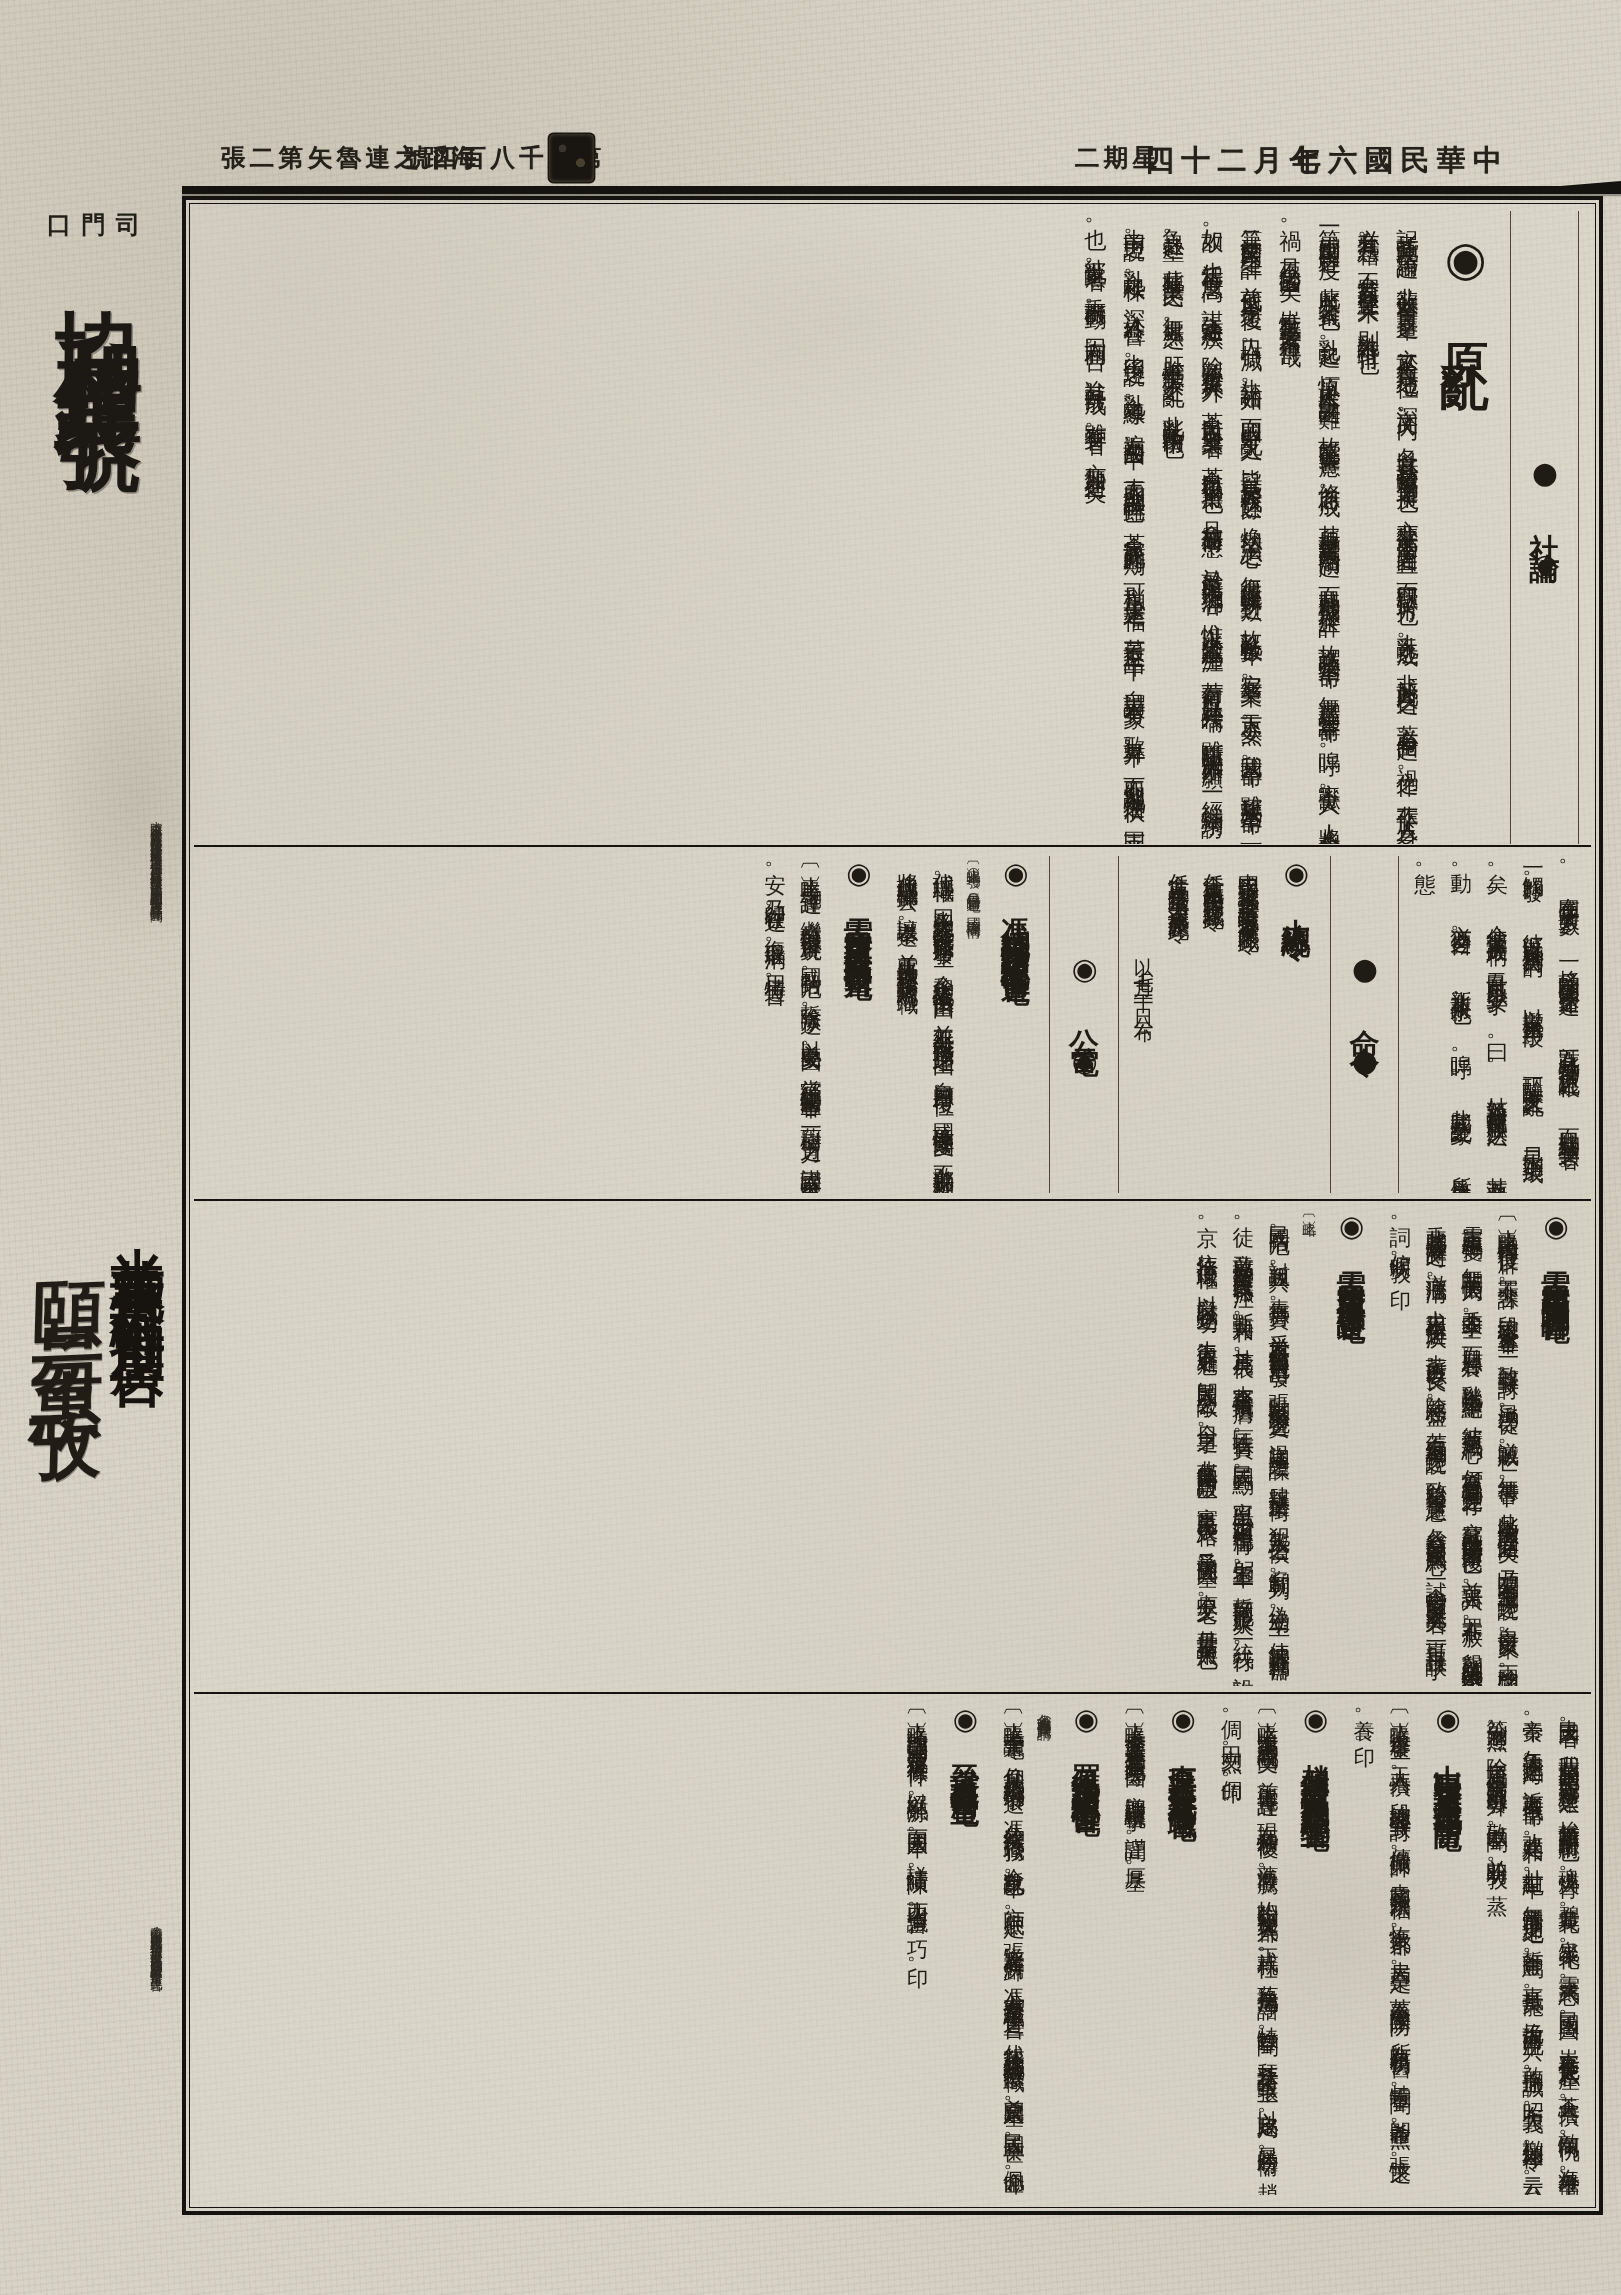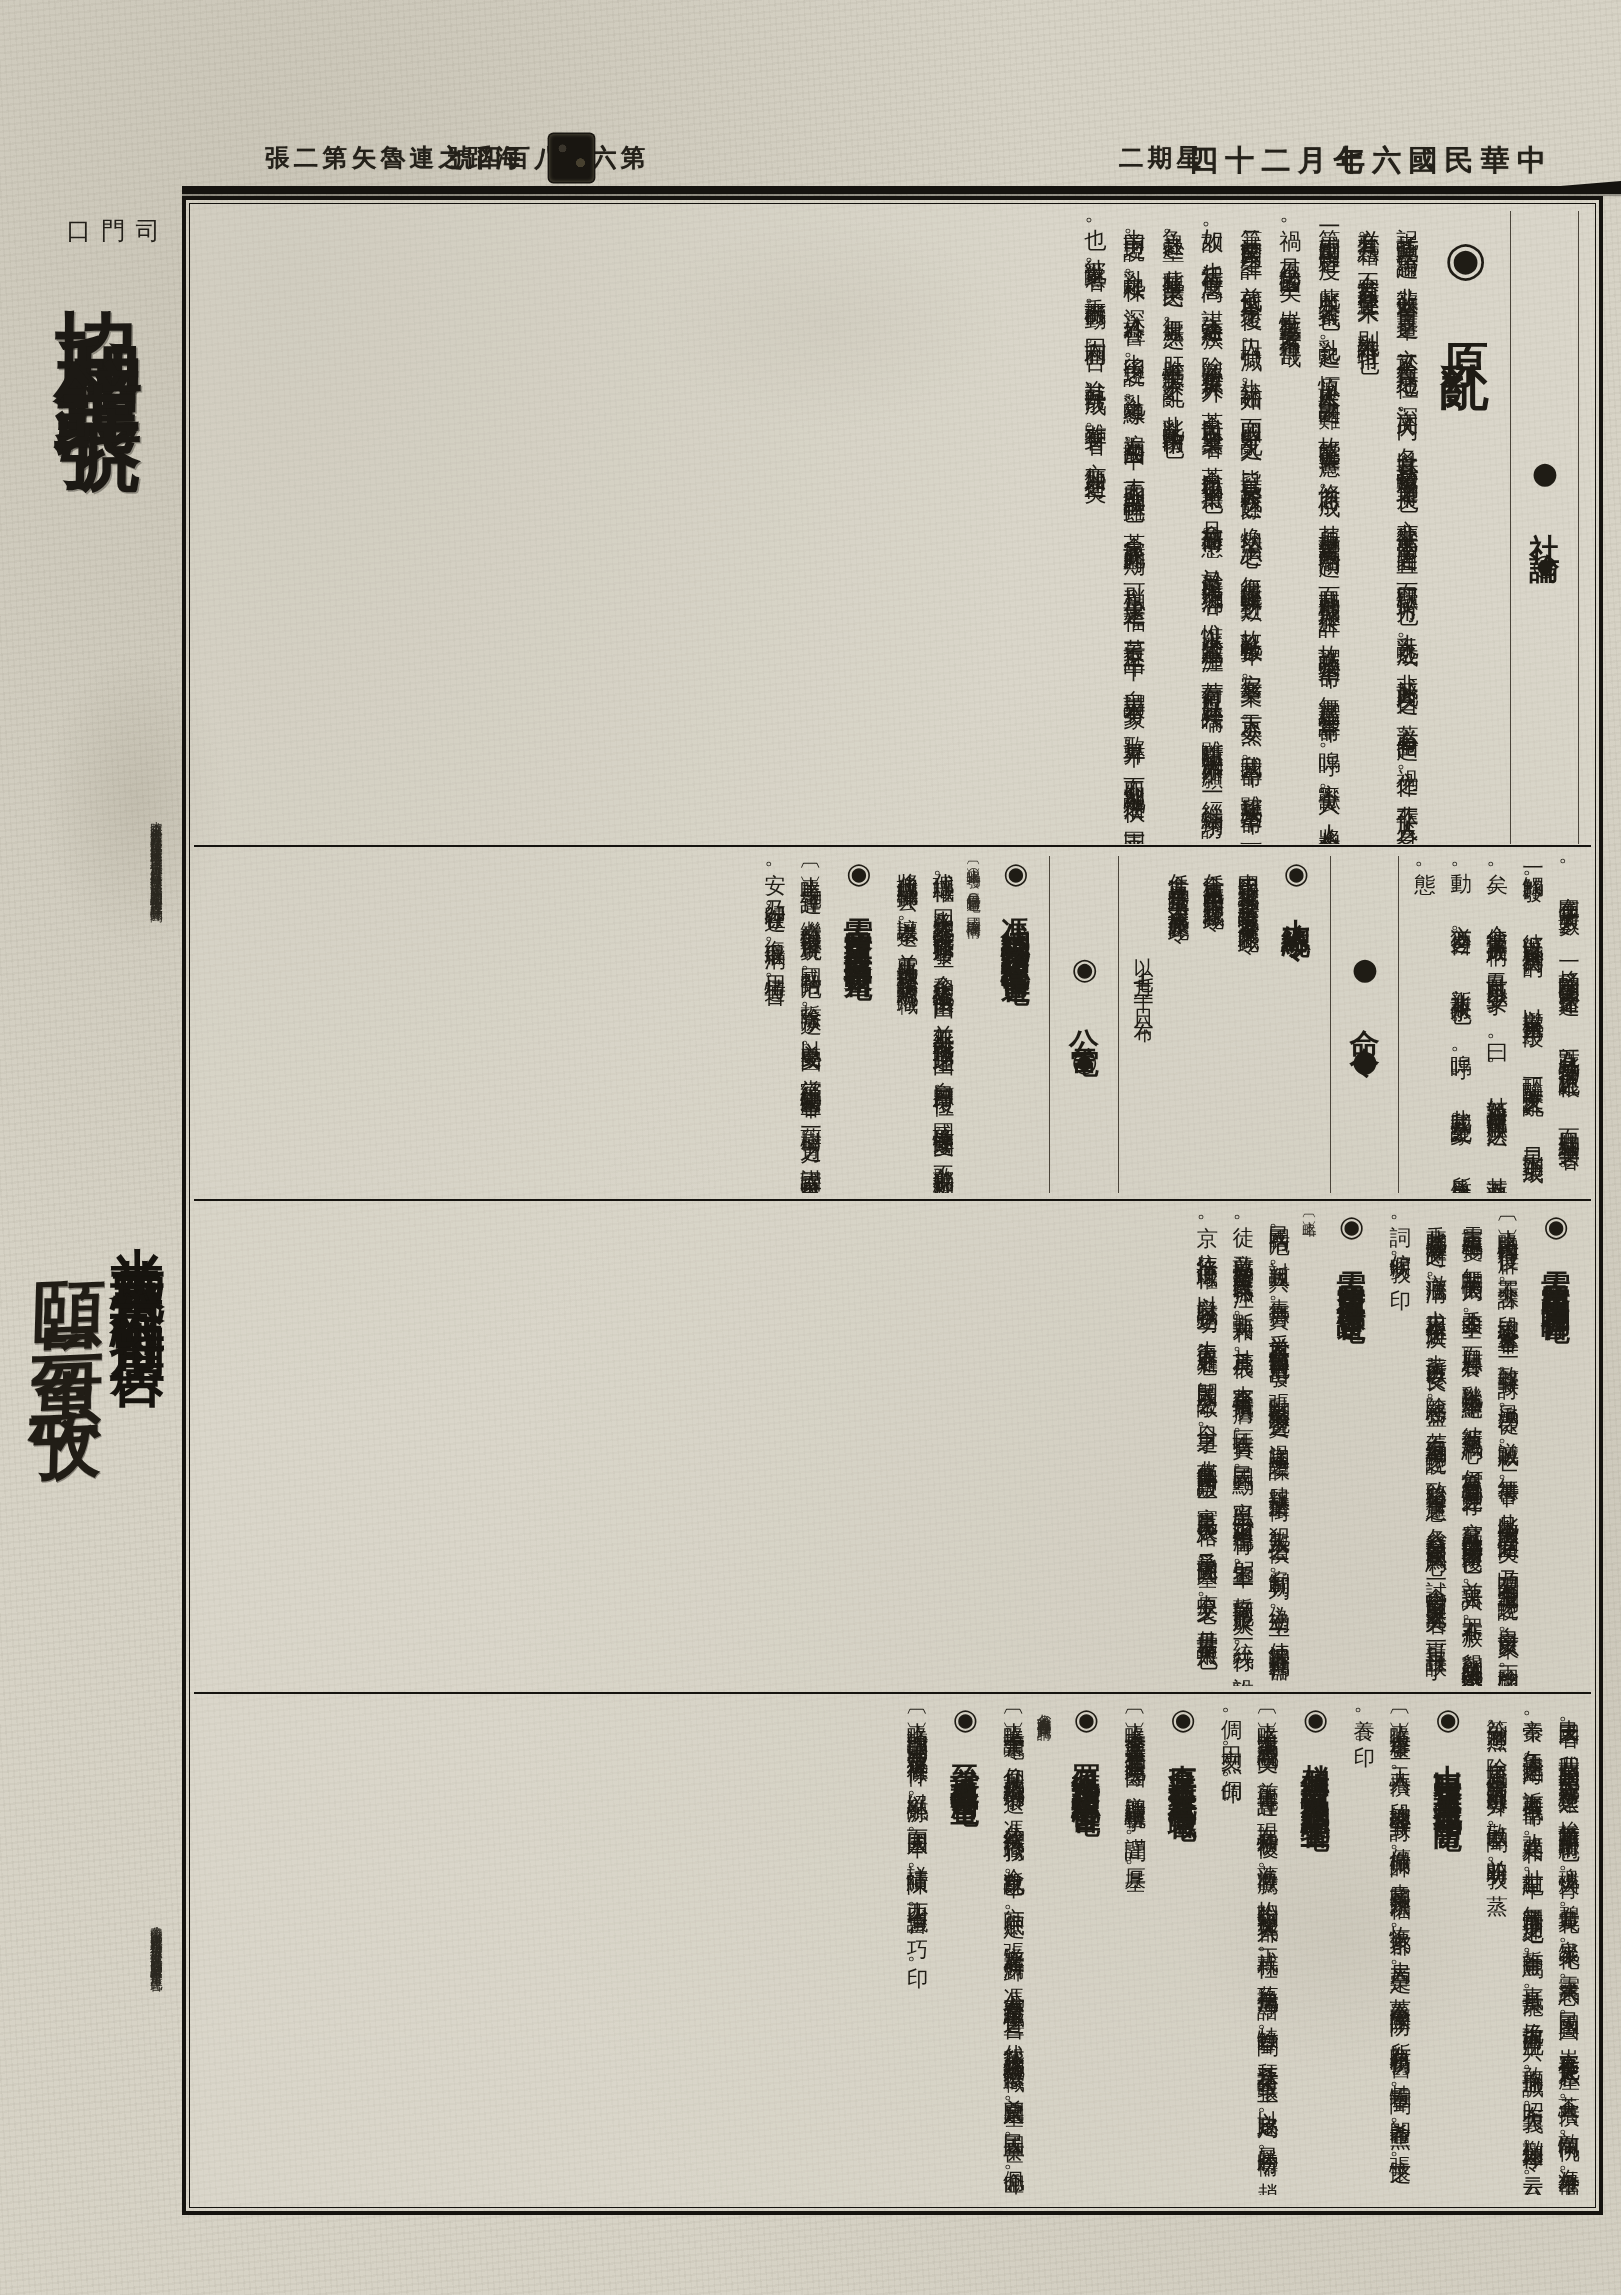--- a/index.html
+++ b/index.html
@@ -10,34 +10,34 @@
       repeating-linear-gradient(174deg, rgba(95,88,70,.05) 0 2.2px, rgba(0,0,0,0) 2.2px 6.5px),
       repeating-linear-gradient(87deg, rgba(70,64,50,.04) 0 1.4px, rgba(0,0,0,0) 1.4px 5.8px),
       #d7d3c6;
     color:#221f19;
     font-family:"DejaVu Serif","Liberation Serif",serif;
   }
   .stain{position:absolute;border-radius:50%;pointer-events:none;}
   
   .masthead{position:absolute;top:138px;left:0;width:1622px;height:46px;}
   .mh-item{position:absolute;top:2.9px;font-weight:bold;font-size:29px;letter-spacing:7.2px;white-space:nowrap;
-    color:#24211a;text-shadow:0 0 0.7px rgba(40,36,28,.55);margin-left:44px;}
+    color:#24211a;text-shadow:0 0 0.7px rgba(40,36,28,.55);}
   .mh-small{font-size:24.5px;letter-spacing:4.3px;}
   .mh-logo{position:absolute;top:-4.3px;left:549px;width:45px;height:48px;background:
       radial-gradient(circle at 30% 30%, #3a352c 8%, transparent 9%),
       radial-gradient(circle at 70% 60%, #47402f 10%, transparent 11%),
       #191611;
     box-shadow:0 0 0 1.4px #191611, inset 0 0 4.3px #5a5442;border-radius:4.3px;}
   .heavyrule{position:absolute;top:186px;left:182px;width:1439px;height:8px;background:#15130f;
     box-shadow:0 2.2px 0 rgba(21,19,15,.35);}
   .heavyrule:before{content:"";position:absolute;right:0;top:-5px;border-style:solid;border-width:0 0 13px 159px;
     border-color:transparent transparent #15130f transparent;}
   
   .adstrip{position:absolute;left:27px;top:193px;width:143px;height:2068px;}
-  .ad-loc{position:absolute;top:21px;left:0;width:100%;text-align:right;font-size:24.5px;font-weight:normal;letter-spacing:10px;}
+  .ad-loc{position:absolute;top:15px;left:0;width:100%;text-align:center;font-size:24.5px;font-weight:bold;letter-spacing:10px;}
   .ad-bigname{position:absolute;top:45px;left:20px;writing-mode:vertical-rl;text-orientation:upright;
     font-size:88px;line-height:108px;font-weight:bold;letter-spacing:24.5px;
     transform:rotate(.6deg) skewY(-1deg);color:#1c1914;text-shadow:1.4px 1.4px 0 rgba(28,25,20,.35);}
   .ad-fine{position:absolute;writing-mode:vertical-rl;text-orientation:upright;font-size:12.3px;line-height:19px;
     letter-spacing:1.4px;color:#2b2820;width:137px;overflow:hidden;}
   .ad-fine1{top:618px;height:360px;left:1.4px;}
   .ad-elec{position:absolute;top:1003px;left:0;width:143px;height:698px;}
   .ad-elec-title{position:absolute;top:7.2px;right:-2.9px;writing-mode:vertical-rl;text-orientation:upright;
     font-size:55px;line-height:69px;font-weight:bold;letter-spacing:11.5px;color:#17140f;}
   .ad-callig{position:absolute;top:29px;left:0px;writing-mode:vertical-rl;text-orientation:upright;

